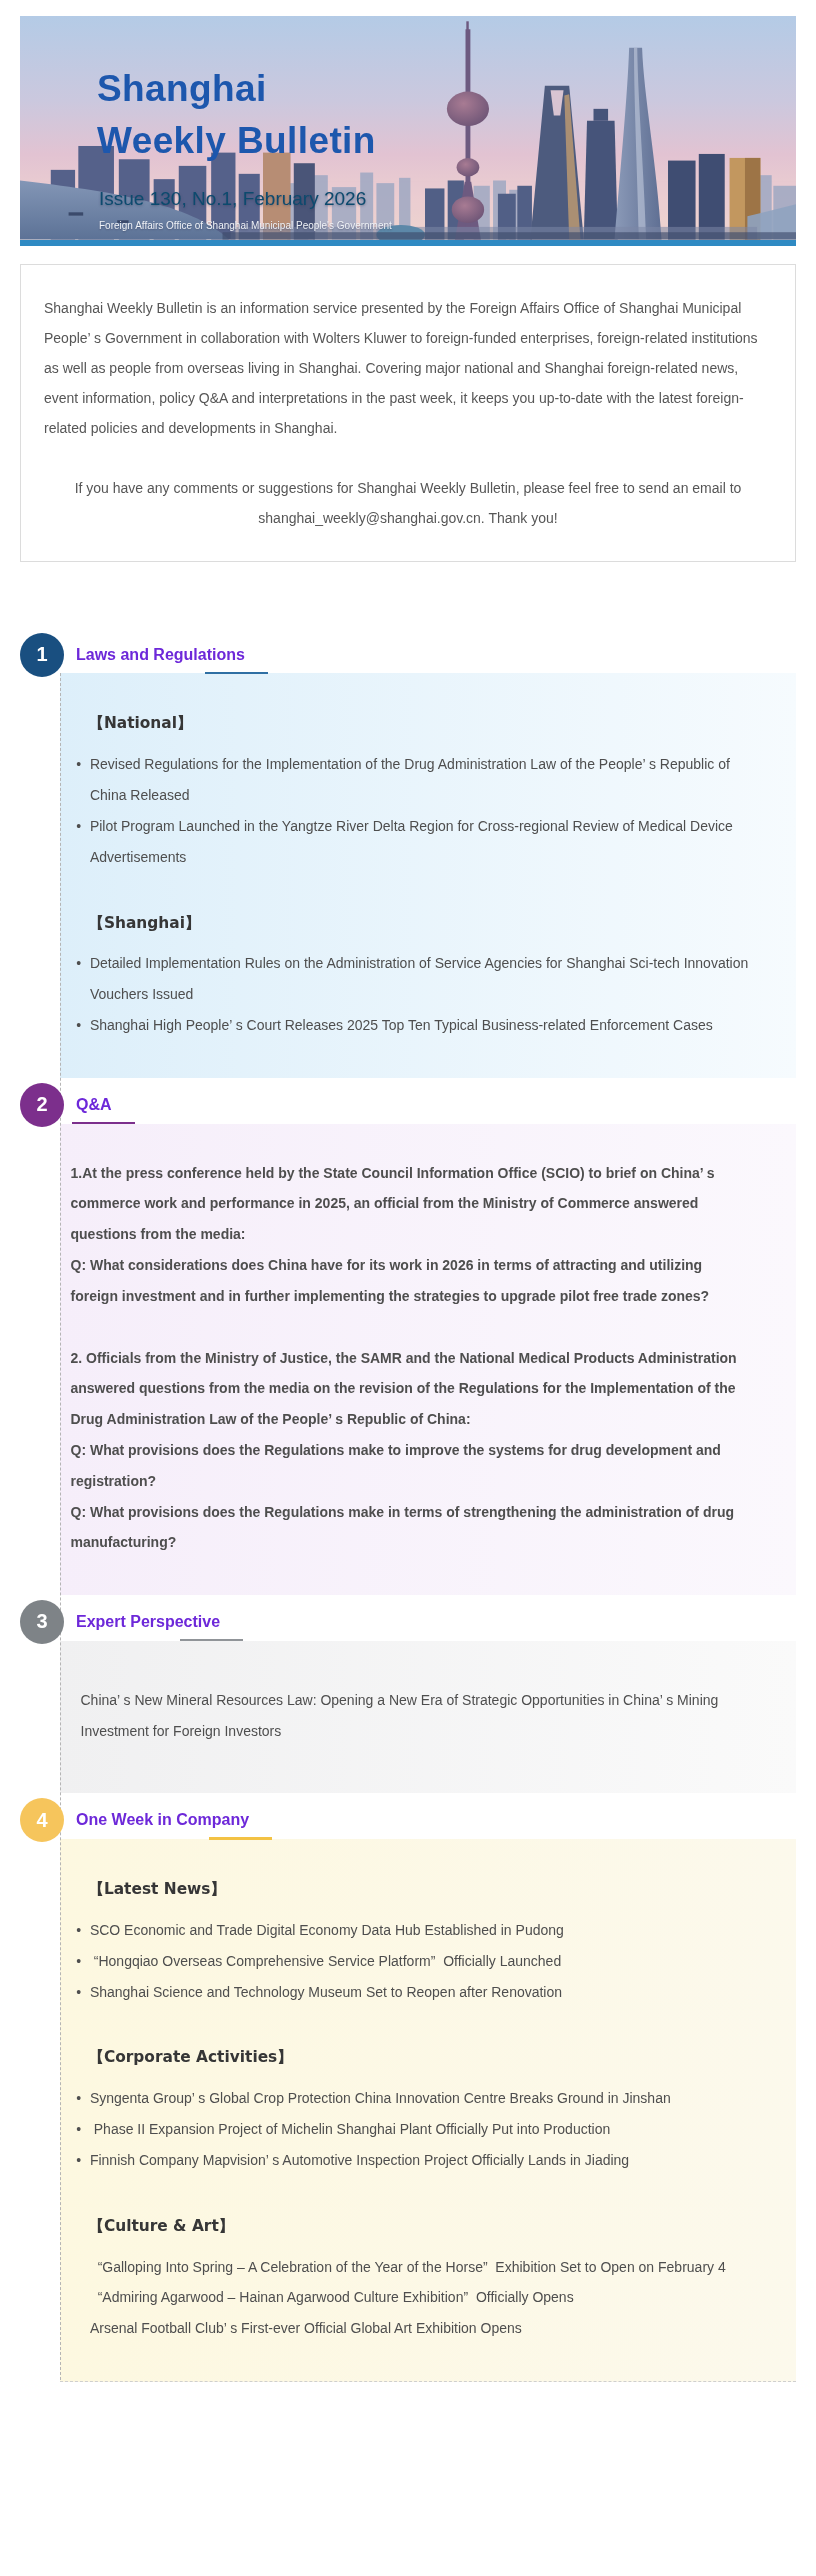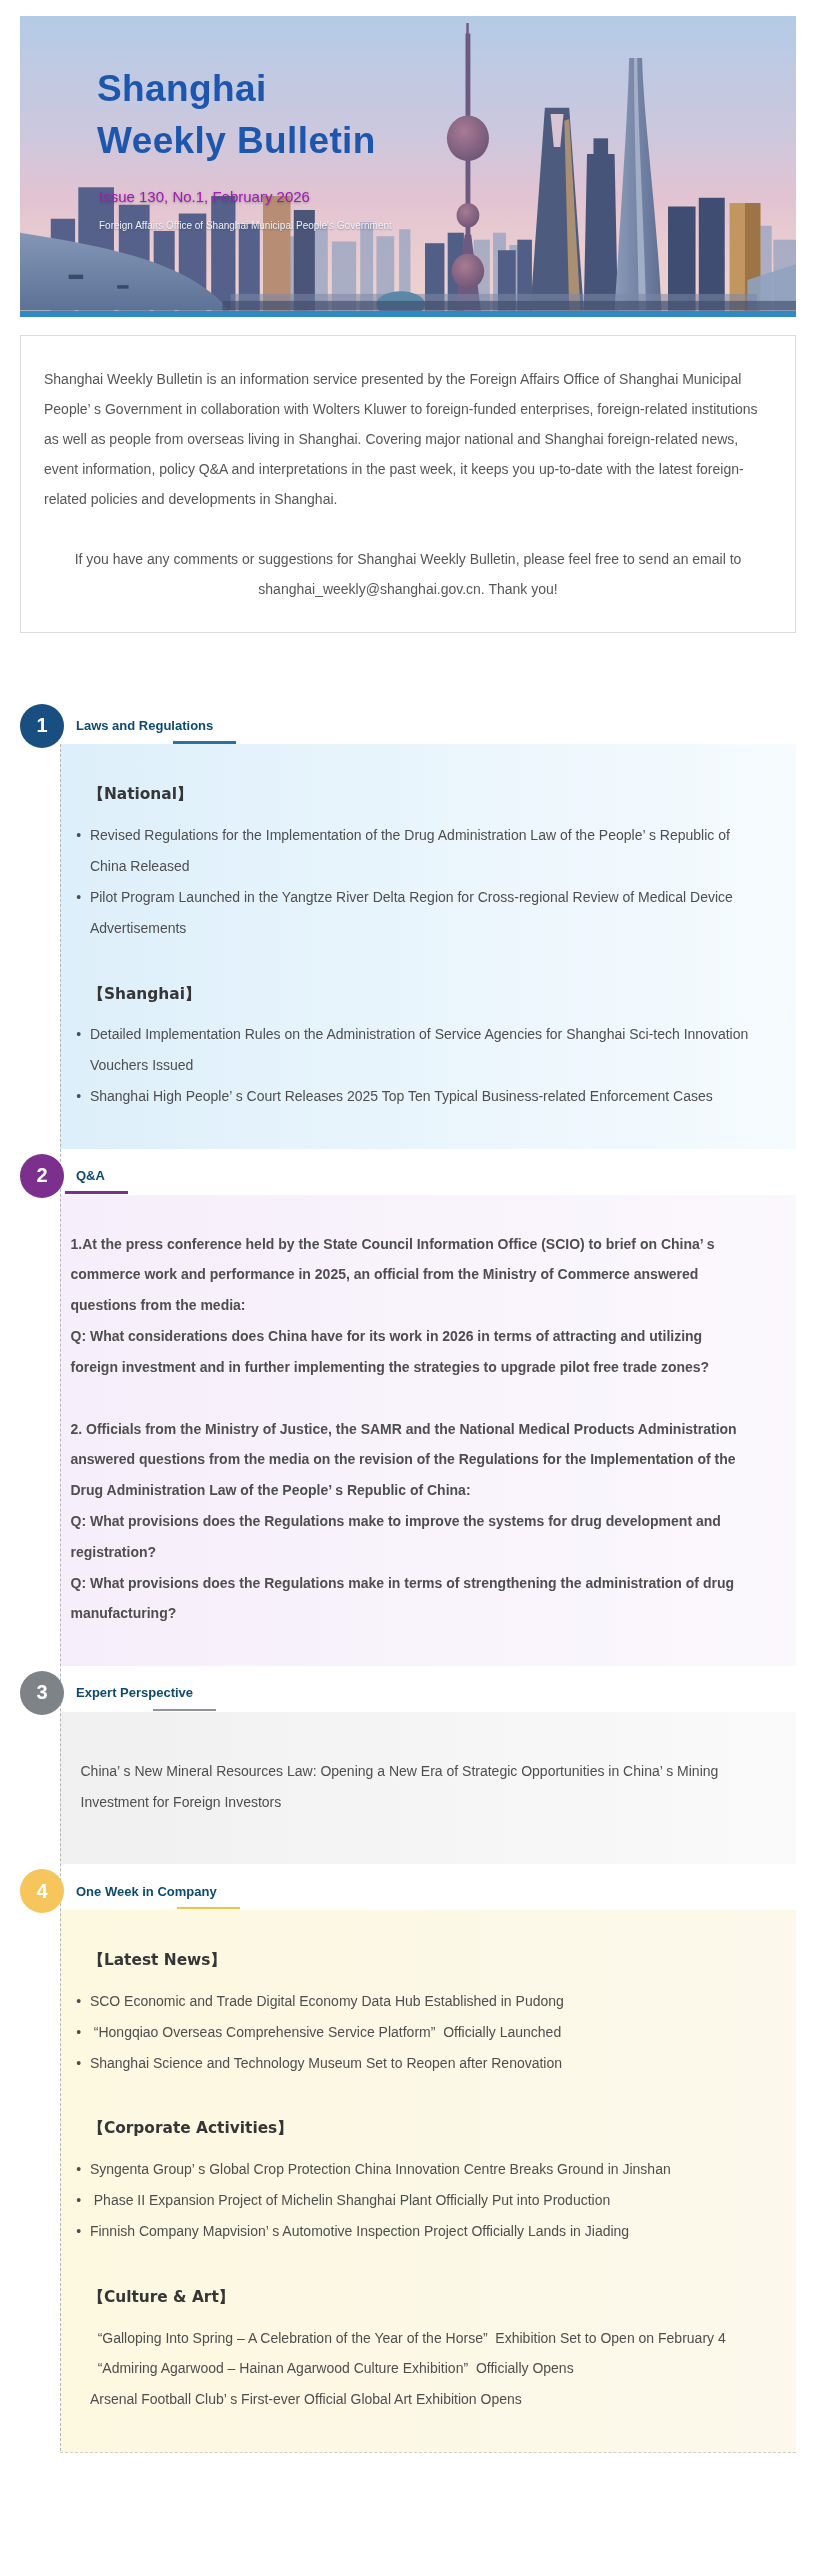--- a/index.html
+++ b/index.html
@@ -1,45 +1,45 @@
 <!DOCTYPE html>
 <html style="font-size:13px"><head>
 <meta charset="utf-8">
 <style>
   html, body { margin:0; padding:0; background:#ffffff; }
   body { font-family:"Liberation Sans","DejaVu Sans",sans-serif; color:#4e4e4e; }
   .page { width:776px; margin:0 auto; padding:16px 0 24px 0; }
 
   
-  .banner { position:relative; height:301px; }
+  .banner { position:relative; height:230px; }
   .banner-art { position:absolute; left:0; top:0; right:0; bottom:6.5px; overflow:hidden; }
   .banner-art svg { display:block; width:100%; height:100%; }
   .banner-bar { position:absolute; left:0; right:0; bottom:0; height:6.5px; }
   .banner-title { position:absolute; left:77px; top:47px; font-size:37px; font-weight:bold;
                   line-height:1.4; letter-spacing:0.4px; }
-  .banner-issue { position:absolute; left:79px; top:172px; font-size:15px; color:#a21caf;
+  .banner-issue { position:absolute; left:79px; top:172px; font-size:19px; color:#0c4a6e;
                   text-shadow:0 0.8px 2.4px rgba(50,55,85,.45); }
   .banner-office { position:absolute; left:79px; top:204px; font-size:10px; color:#eff2f7;
                   text-shadow:0 0.8px 1.6px rgba(50,55,85,.45); }
 
   
   .intro { margin-top:18px; border:0.8px solid #dcdcdc; padding:27.5px 23px; color:#565656;
            font-size:14px; line-height:2.15; }
   .intro p { margin:0; }
   .intro p + p { margin-top:30px;text-align:center; }
 
   
   #sections { position:relative; margin-top:71px; }
   .vline { position:absolute; left:40px; top:40px; bottom:1.6px; width:0;
            border-left:0.8px dashed #b5b5b5; z-index:2; pointer-events:none; }
   .section { position:relative; margin-top:4.9px; }
   .sec-head { display:flex; align-items:center; height:44px; position:relative; z-index:3; }
   .badge { width:44px; height:44px; border-radius:50%; color:#ffffff; font-size:20px; font-weight:bold;
            display:flex; align-items:center; justify-content:center; flex:0 0 44px; }
-  .sec-title { margin:0 4px 0 12px; font-size:13px; font-weight:bold; color:#0c4a6e; position:relative;
+  .sec-title { margin:0 4px 0 12px; font-size:16px; font-weight:bold; color:#6d28d9; position:relative;
                white-space:nowrap; }
   .t-underline { position:absolute; right:-23px; bottom:-10.5px; width:63px; height:2.4px; }
   .sec-box { margin-left:40px; margin-top:-3.2px; position:relative; z-index:1;
              padding:34px 45px 37px 10.5px; font-size:14px; color:#4e4e4e; line-height:2.2; }
   .sec-box.last { border-bottom:1.6px dashed #cfcfcf; }
 
   .bracket { margin:0 0 8px 18px; font-size:15.4px; color:#363636;
              font-family:"DejaVu Sans","Liberation Sans",sans-serif; }
   .group + .group { margin-top:34px; }
   ul { margin:0; padding:0; list-style:none; }

